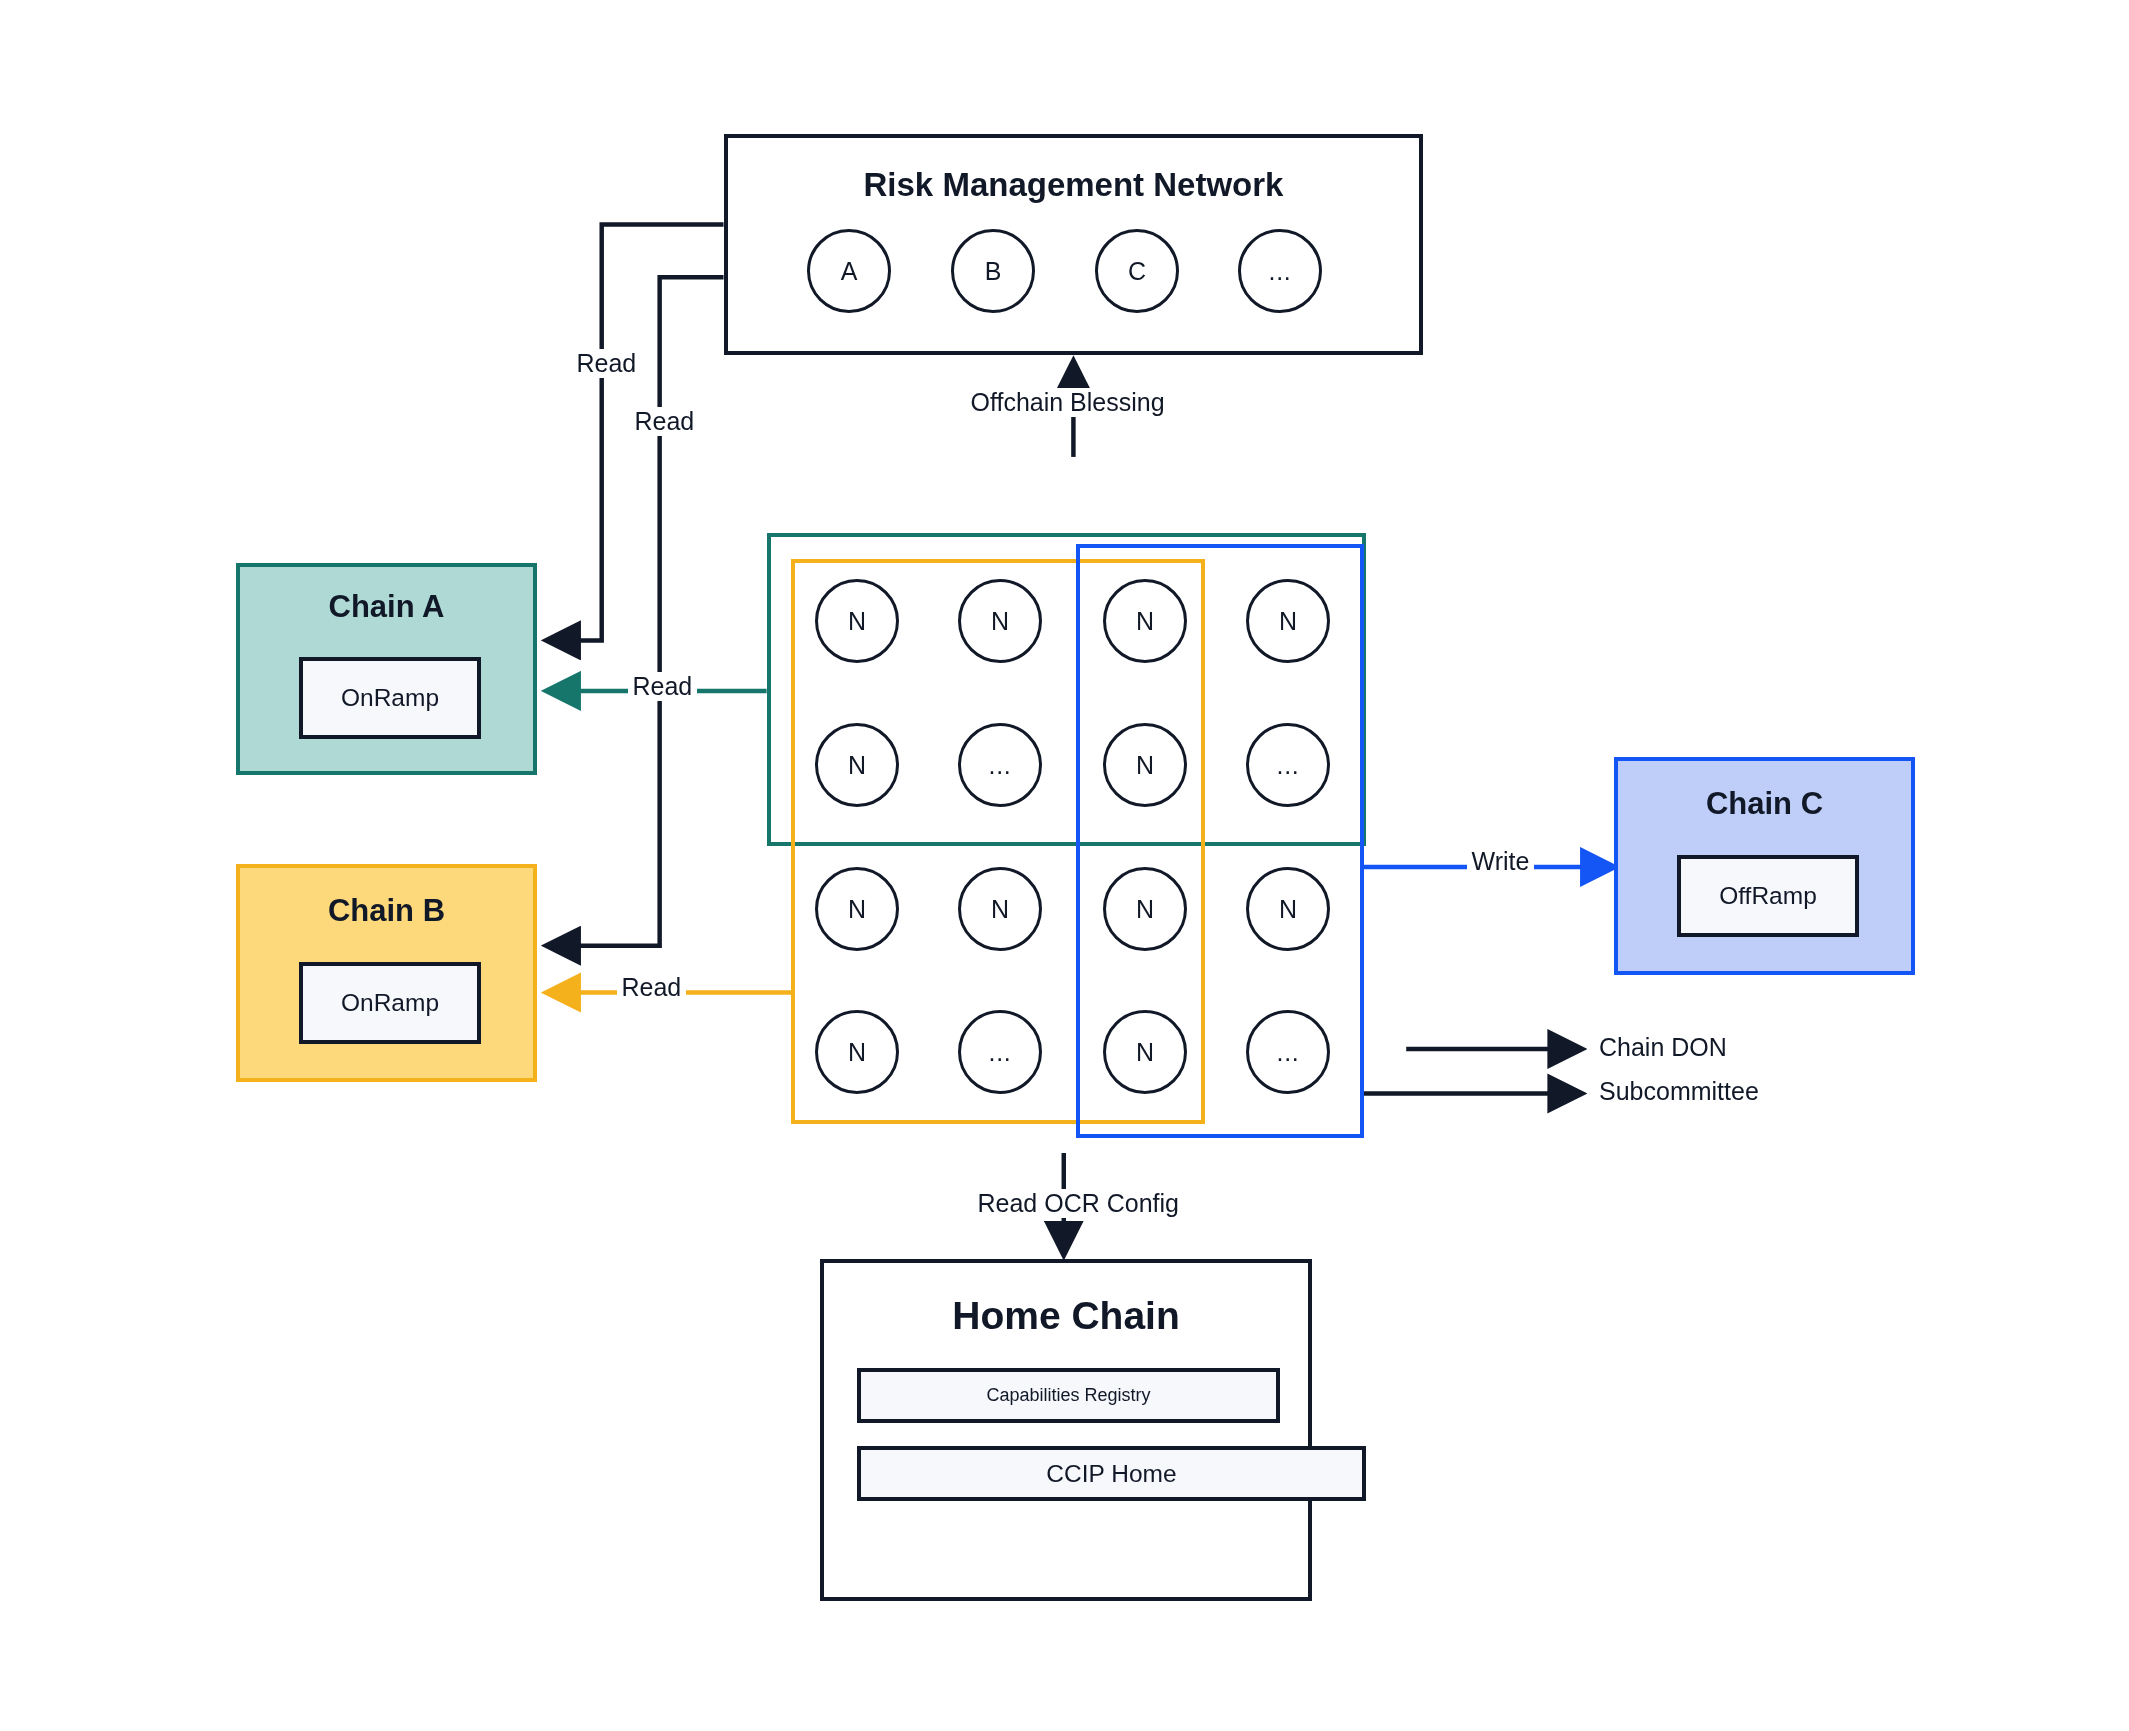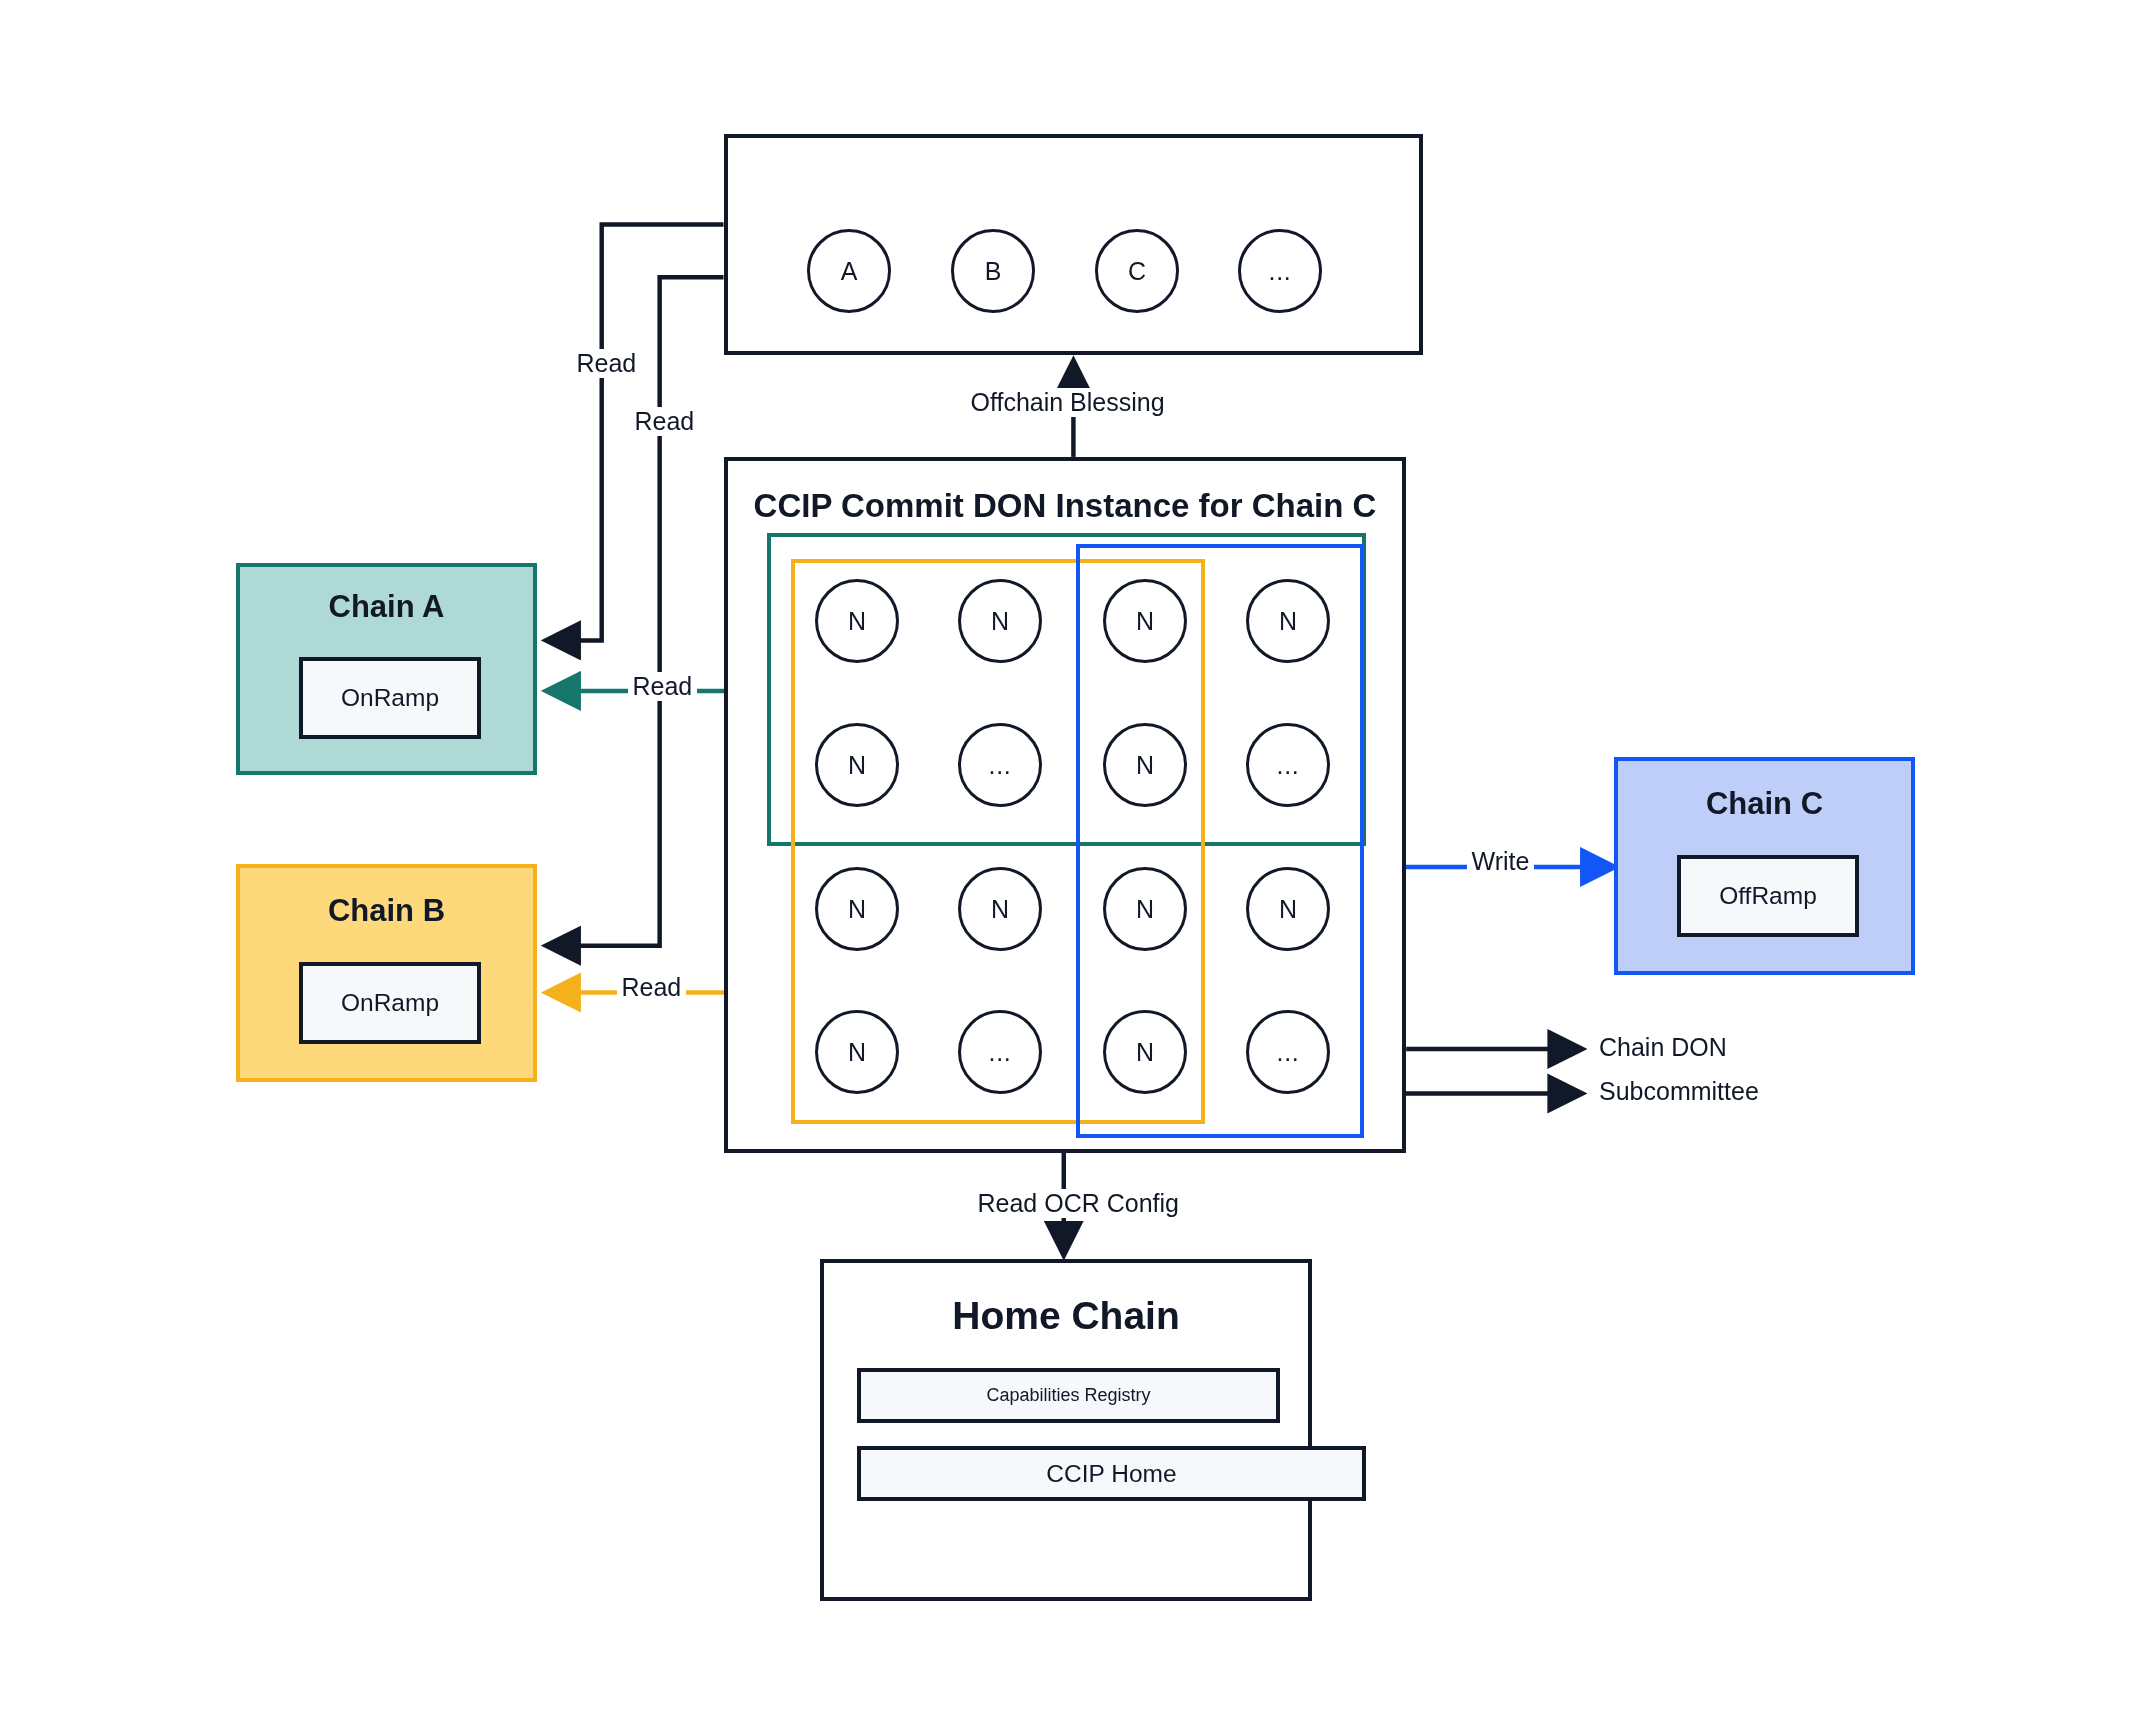--- a/index.html
+++ b/index.html
@@ -137,40 +137,38 @@
     <g>
       <path d="M1835,1472 L2128,1472" stroke="#111827" stroke-width="6" fill="none" marker-end="url(#arrow-ink)"></path>
     </g>
 
     <g>
       <path d="M1432,1552 L1432,1688" stroke="#111827" stroke-width="6" fill="none" marker-end="url(#arrow-ink)"></path>
     </g>
   </svg>
 
   <div class="box plain-box" style="left:724px; top:134px; width:699px; height:221px;">
+    <div class="box-title" style="top:28px; font-size:33px;">Risk Management Network</div>
 
     <div class="node" style="left:79px; top:91px; width:84px; height:84px;">
       <span>A</span>
     </div>
     <div class="node" style="left:223px; top:91px; width:84px; height:84px;">
       <span>B</span>
     </div>
     <div class="node" style="left:367px; top:91px; width:84px; height:84px;">
       <span>C</span>
     </div>
     <div class="node ellipsis-node" style="left:510px; top:91px; width:84px; height:84px;">
       <span>...</span>
     </div>
   </div>
 
   <div class="edge-label" style="left:966px; top:388px; font-size:25px;">Offchain Blessing</div>
 
-  <div class="box plain-box" style="left:724px; top:457px; width:682px; height:696px;">
-    <div class="box-title" style="top:26px; font-size:33px;">CCIP Commit DON Instance for Chain C</div>
-  </div>
 
   <div class="group-rect" style="left:767px; top:533px; width:599px; height:313px; border:4.5px solid #17766B;"></div>
   <div class="group-rect" style="left:791px; top:559px; width:414px; height:565px; border:4.5px solid #F5B11B;"></div>
   <div class="group-rect" style="left:1076px; top:544px; width:288px; height:594px; border:4.5px solid #1355F5;"></div>
 
   <div class="node" style="left:815px; top:579px; width:84px; height:84px;">
     <span>N</span>
     </div>
   <div class="node" style="left:958px; top:579px; width:84px; height:84px;">
     <span>N</span>

